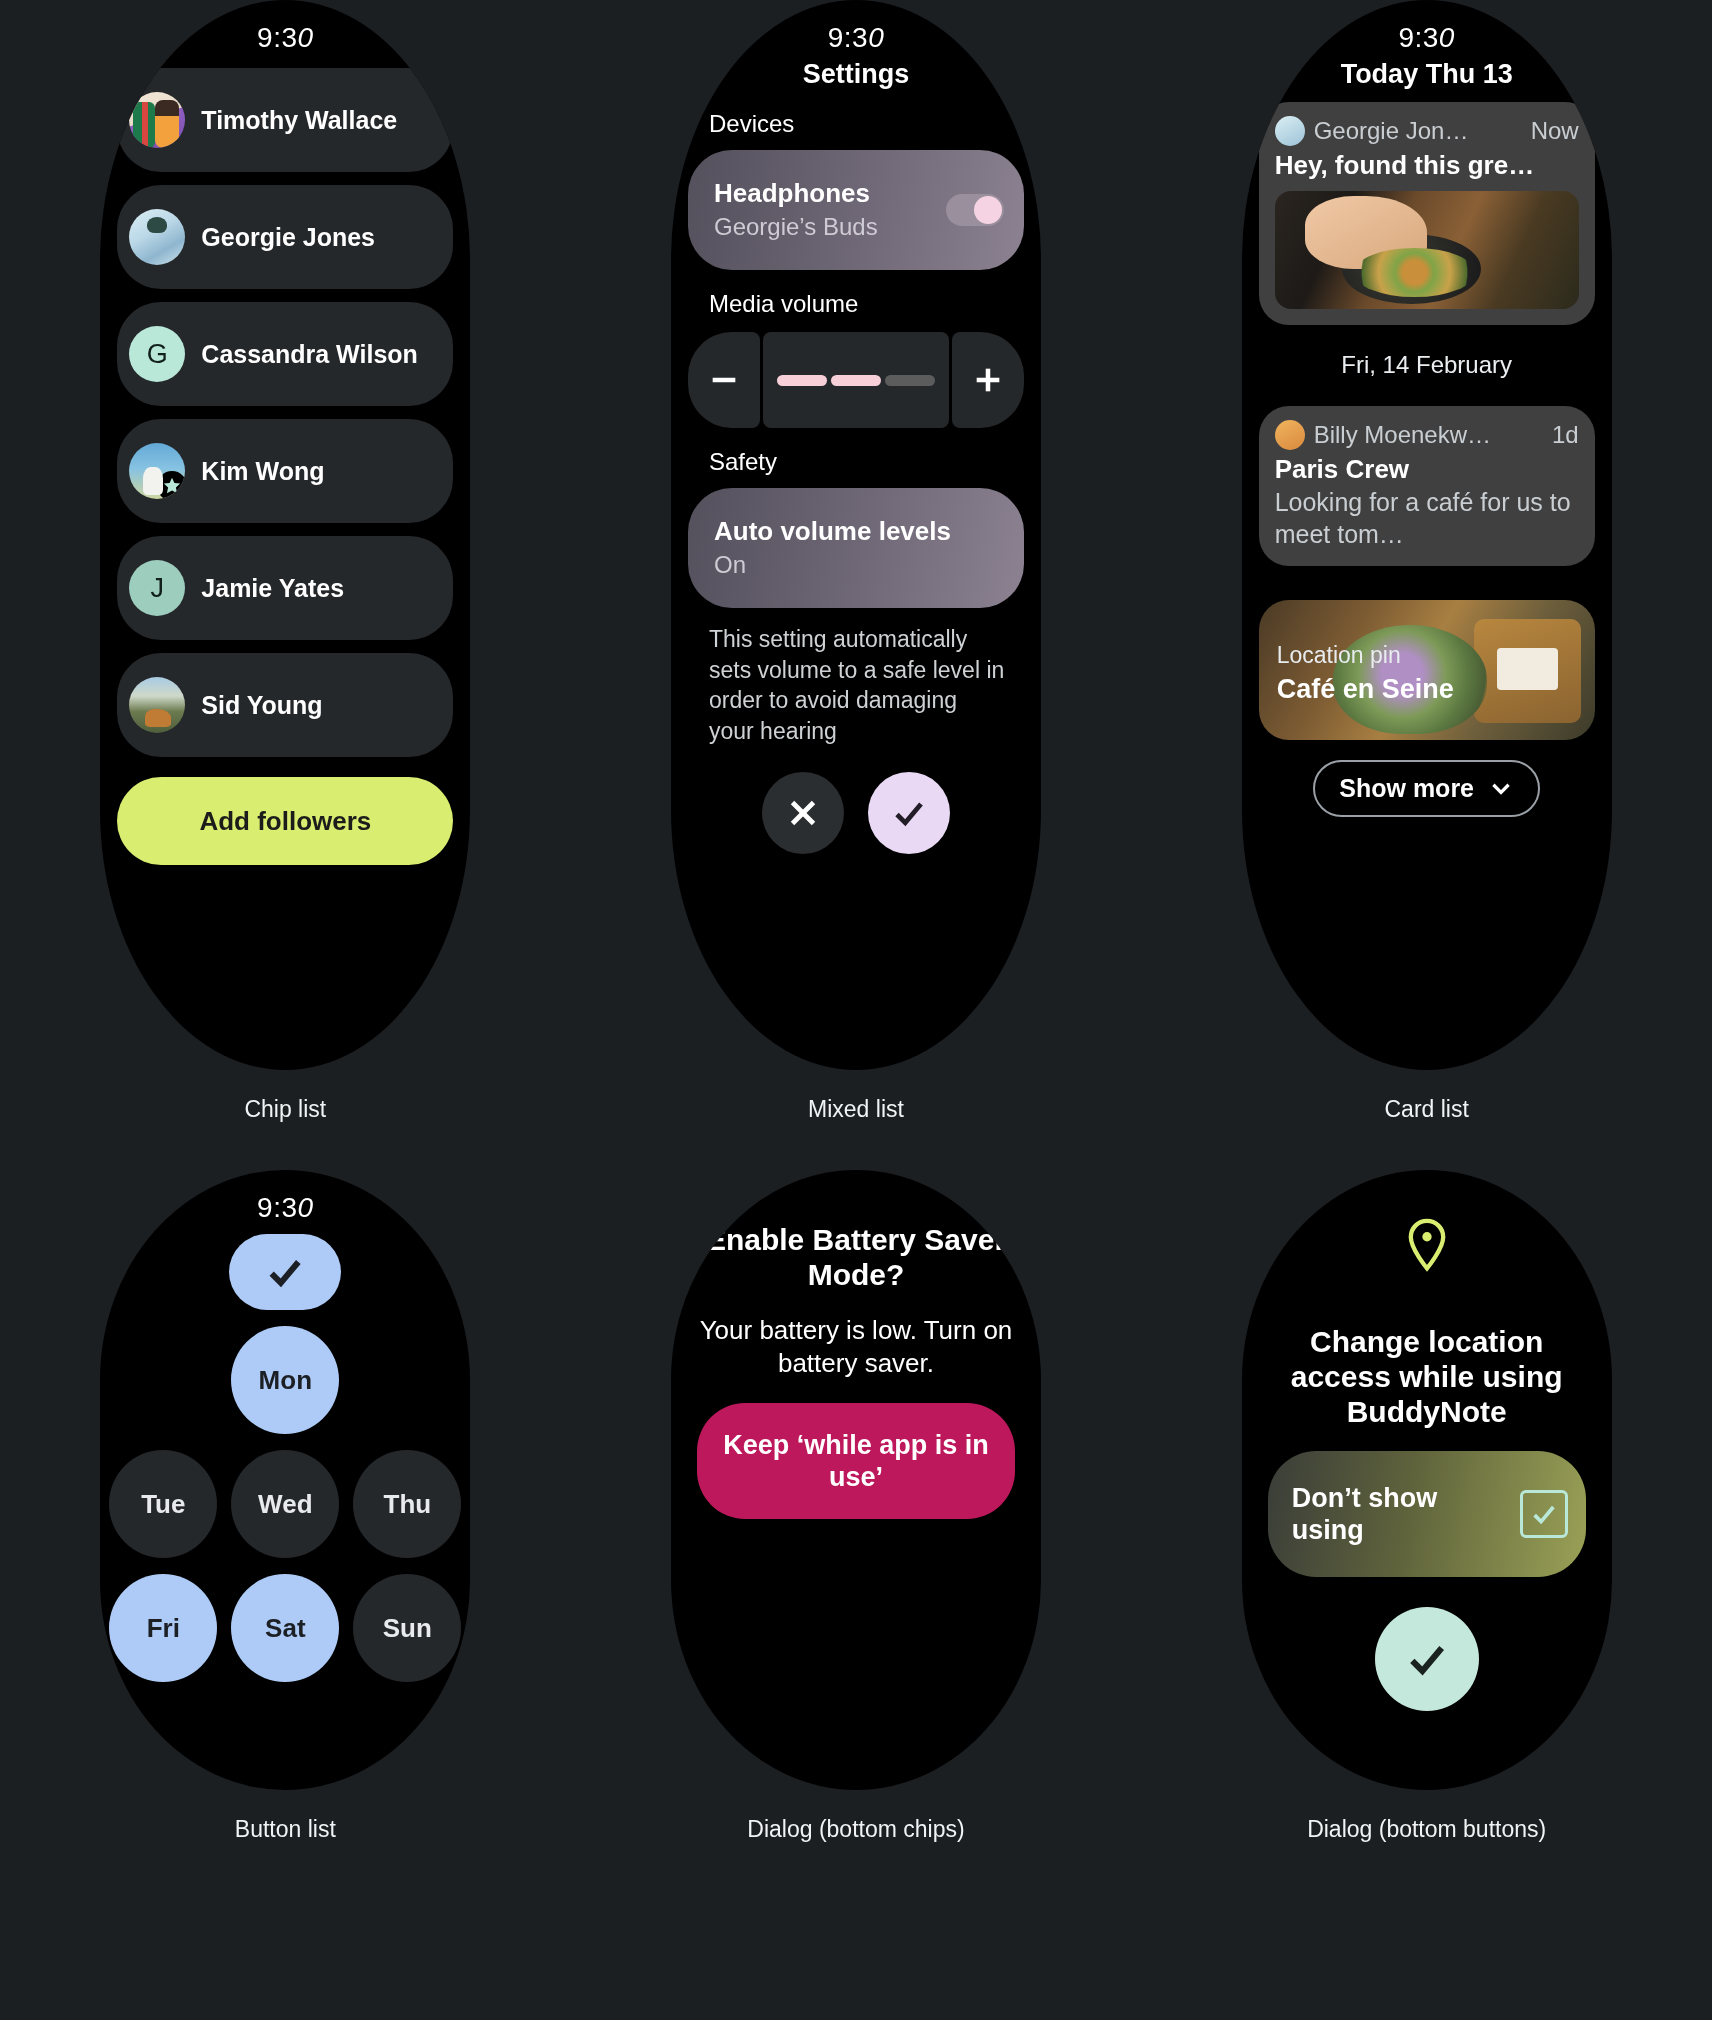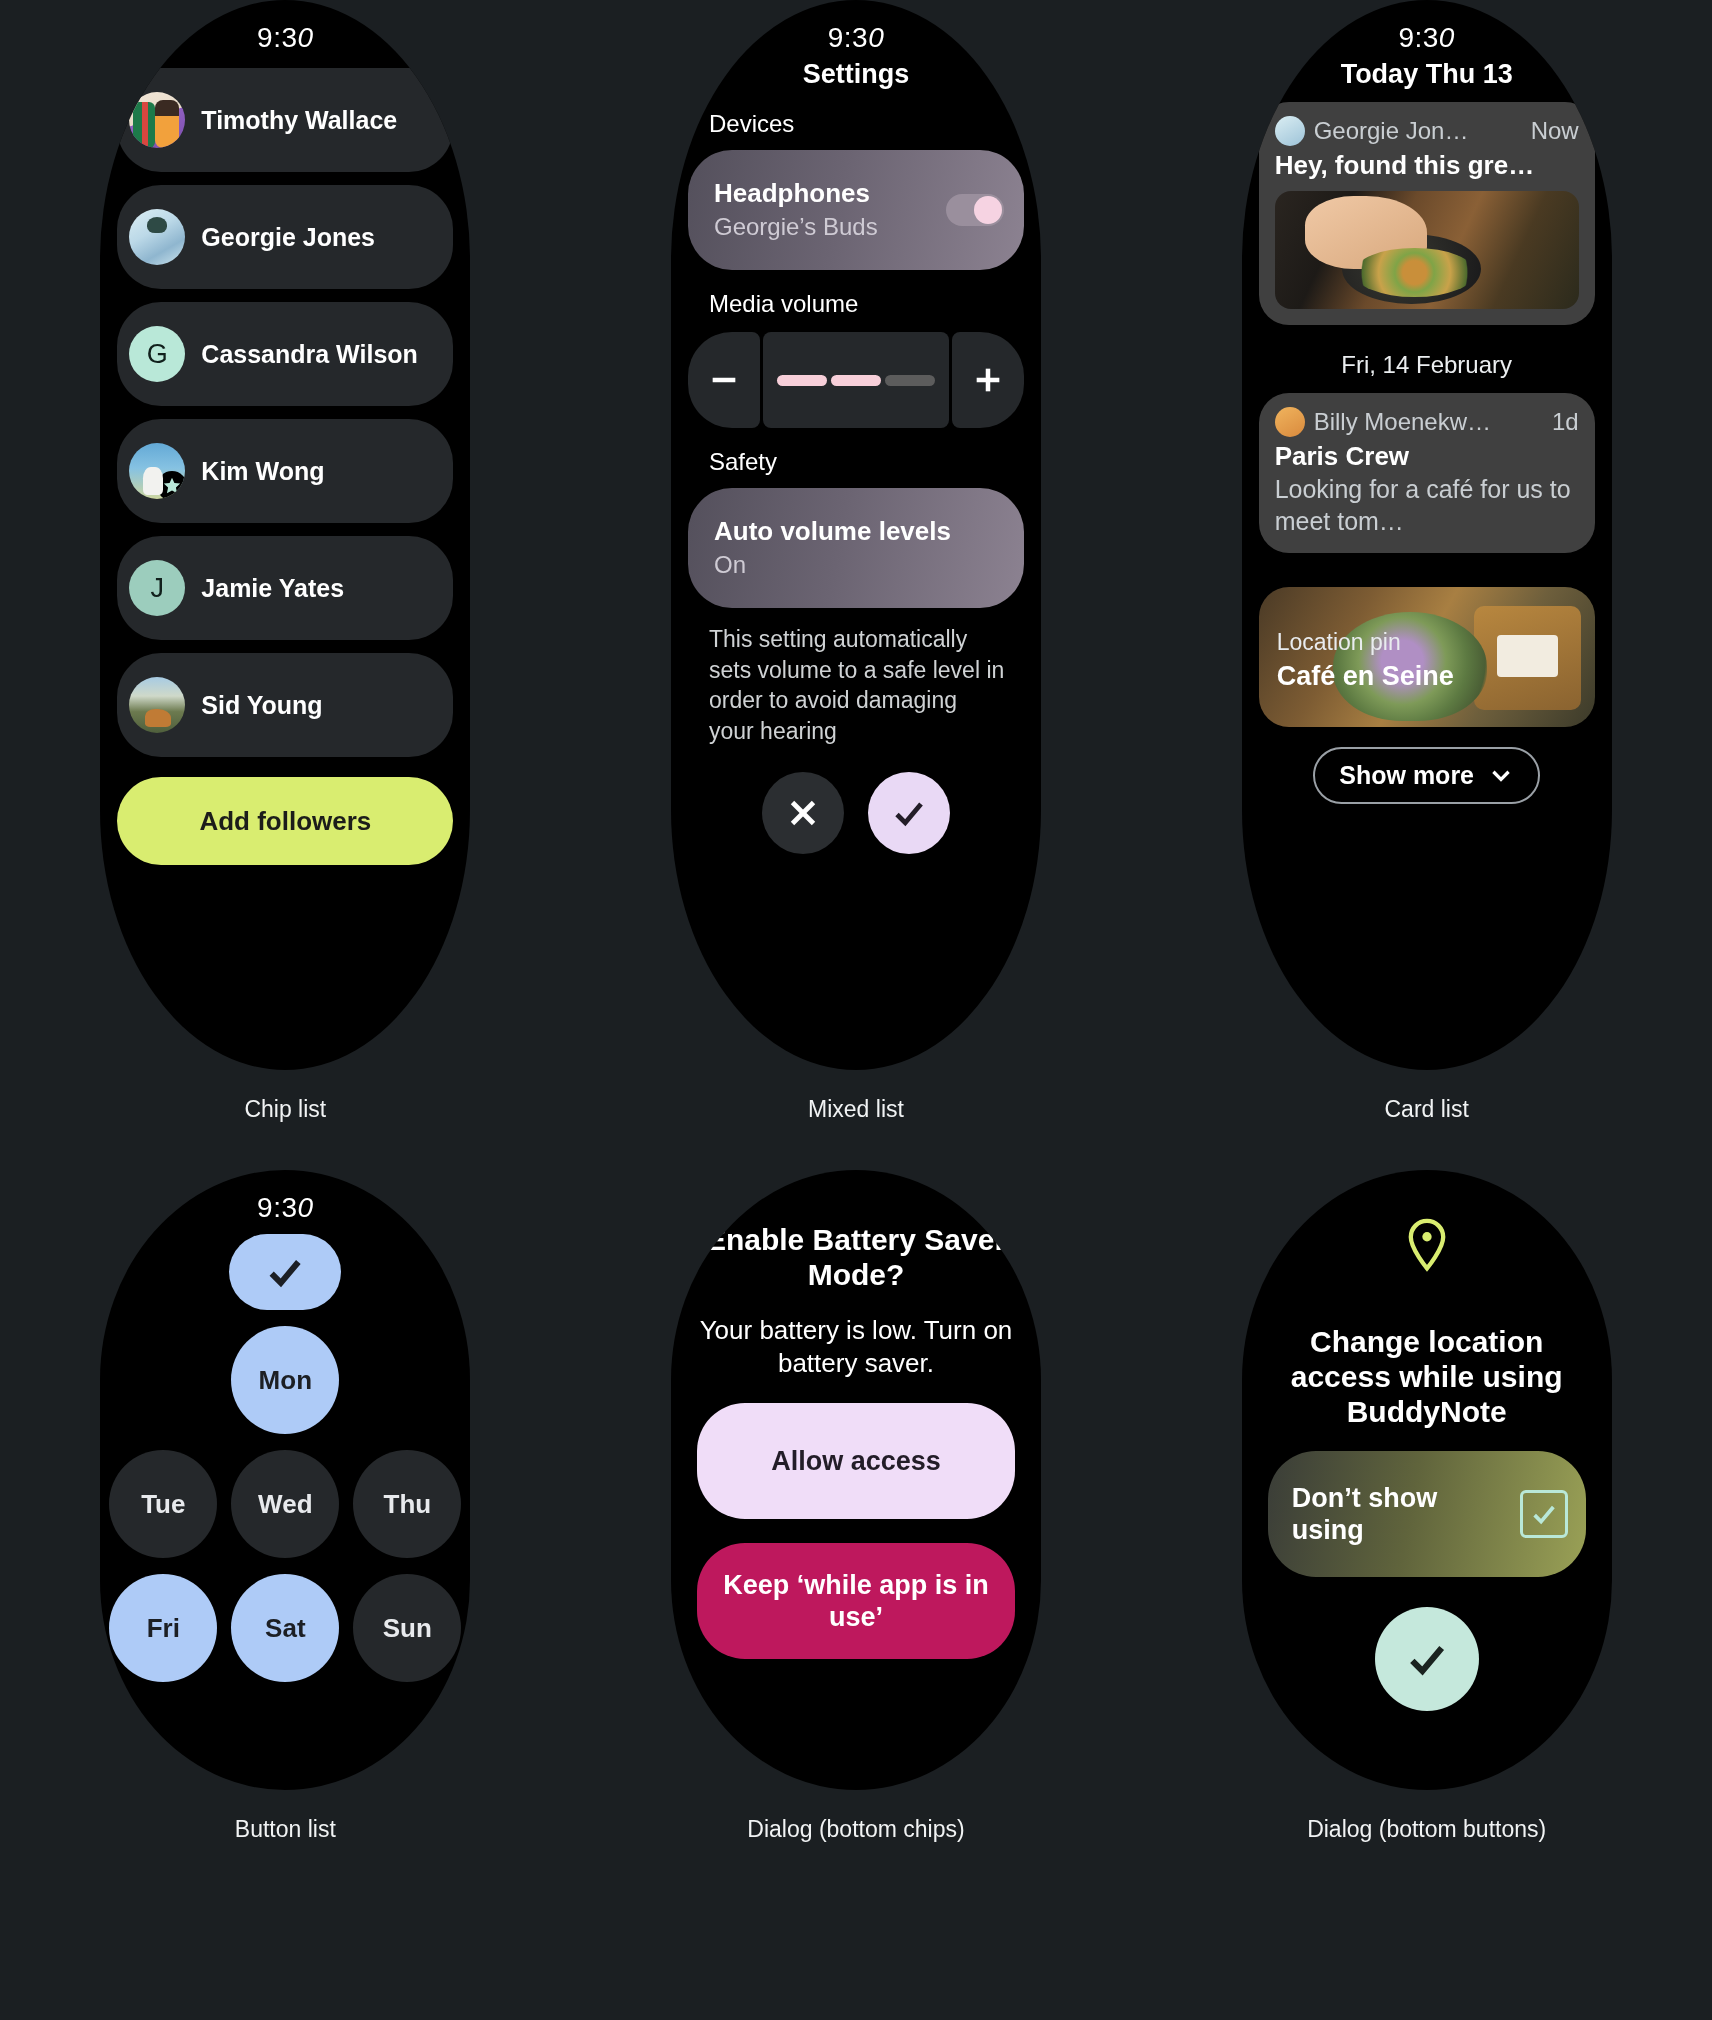--- a/index.html
+++ b/index.html
@@ -123,21 +123,21 @@
   .card .body{color:#fff;font-size:26px;font-weight:700;margin-top:4px;line-height:1.2;}
   .card .sub{color:#c9ced2;font-size:25px;font-weight:400;line-height:1.25;margin-top:2px;}
   .photo{margin-top:10px;height:118px;border-radius:16px;overflow:hidden;position:relative;
     background:linear-gradient(115deg,#2a2520 0%,#1d1a17 22%,#6b4a2b 40%,#8a6036 58%,#4a3a22 76%,#2b2a1c 100%);}
   .photo::before{content:"";position:absolute;left:22%;top:36%;width:46%;height:60%;border-radius:50%;
     background:radial-gradient(circle at 40% 40%,#3a3a32,#18181a);}
   .photo::after{content:"";position:absolute;left:26%;top:48%;width:40%;height:42%;
     background:radial-gradient(circle at 50% 50%,#c98f3a 0 18%,#7fa447 30%,#c9a24a 55%,#4e6b2d 80%,transparent 82%);border-radius:50%;}
   .hand{position:absolute;left:10%;top:4%;width:40%;height:62%;border-radius:40% 50% 30% 40%;
     background:linear-gradient(150deg,#f0c9a6,#d8a87d);}
-  .divdate{text-align:center;color:#ebeef0;font-size:24px;margin:14px 0 2px 0;}
+  .divdate{text-align:center;color:#ebeef0;font-size:24px;margin:14px 0 15px 0;}
 
   .locard{border-radius:30px;overflow:hidden;position:relative;height:140px;
     background:linear-gradient(120deg,#4a3a26 0%,#7d5c33 28%,#a87f42 48%,#6e5f3c 70%,#3b3a2a 100%);margin-top:22px;}
   .locard .flow{position:absolute;left:22%;top:18%;width:46%;height:78%;border-radius:50% 50% 45% 45%;
     background:radial-gradient(circle at 45% 45%,#b08fc4 0 20%,#7e9a58 42%,#5d7a42 62%,#4a5e35 80%,transparent 84%);}
   .locard .board2{position:absolute;right:4%;top:14%;width:32%;height:74%;border-radius:10px;
     background:linear-gradient(160deg,#b8873f,#8a6330);}
   .locard .board2::after{content:"";position:absolute;left:22%;top:28%;width:56%;height:40%;background:#f2ece0;border-radius:4px;}
   .locard .lbl{position:absolute;left:18px;top:42px;color:#e9ecef;font-size:23px;font-weight:400;z-index:2;}
   .locard .ttl{position:absolute;left:18px;top:74px;color:#fff;font-size:27px;font-weight:700;z-index:2;}
@@ -388,21 +388,20 @@
       </div>
     </div>
     <div class="caption">Button list</div>
   </div>
 
   <div class="cell">
     <div class="watch short">
       <div class="screen dlg">
         <div class="h1">Enable Battery Saver Mode?</div>
         <div class="p">Your battery is low. Turn on battery saver.</div>
-        <div class="dlgbtn primary">Allow access</div>
         <div class="dlgbtn secondary">Keep ‘while app is in use’</div>
       </div>
     </div>
     <div class="caption">Dialog (bottom chips)</div>
   </div>
 
   <div class="cell">
     <div class="watch short">
       <div class="screen dlg">
         <div class="pin">

